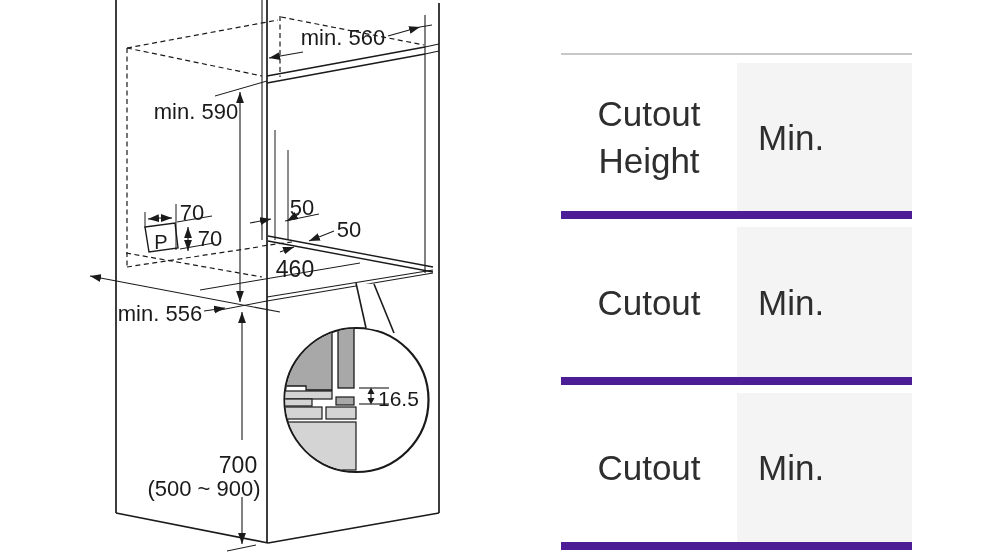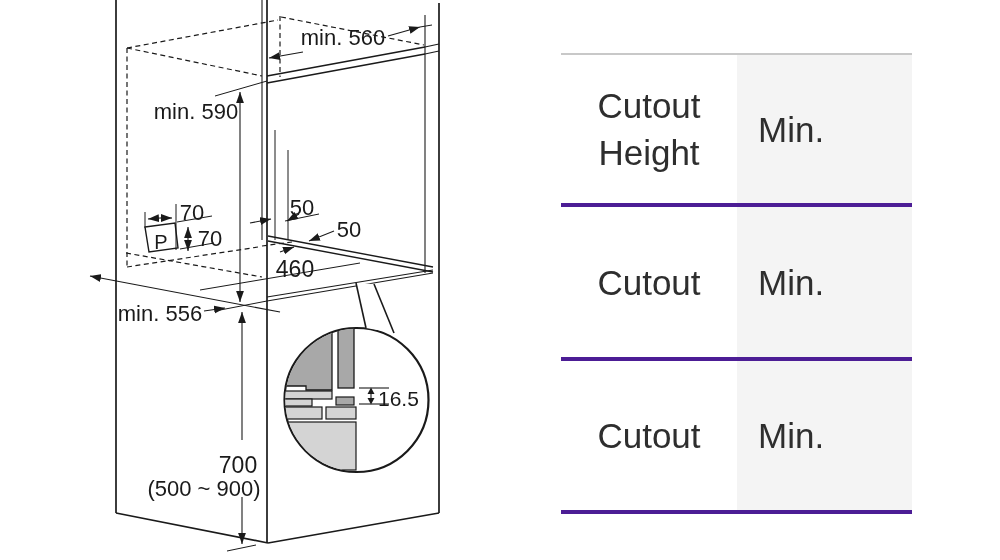--- a/index.html
+++ b/index.html
@@ -14,21 +14,22 @@
     fill:#1a1a1a;
   }
   
   .spec-table{
     position:absolute;left:561px;top:53px;width:351px;
     border-top:2px solid #c8c8c8;
     color:#2e2e2e;
   }
   .spec-row{
     display:flex;
-    border-bottom:4px solid #4c1d95;
+    border-bottom:8px solid #4c1d95;
+    margin-top:8px;
   }
   .spec-row.r1{height:148px;}
   .spec-row.r2{height:150px;}
   .spec-row.r3{height:149px;}
   .spec-label{
     width:176px;display:flex;flex-direction:column;
     align-items:center;justify-content:center;
     background:#ffffff;
     font-size:35px;line-height:47px;letter-spacing:0;
     text-align:center;

